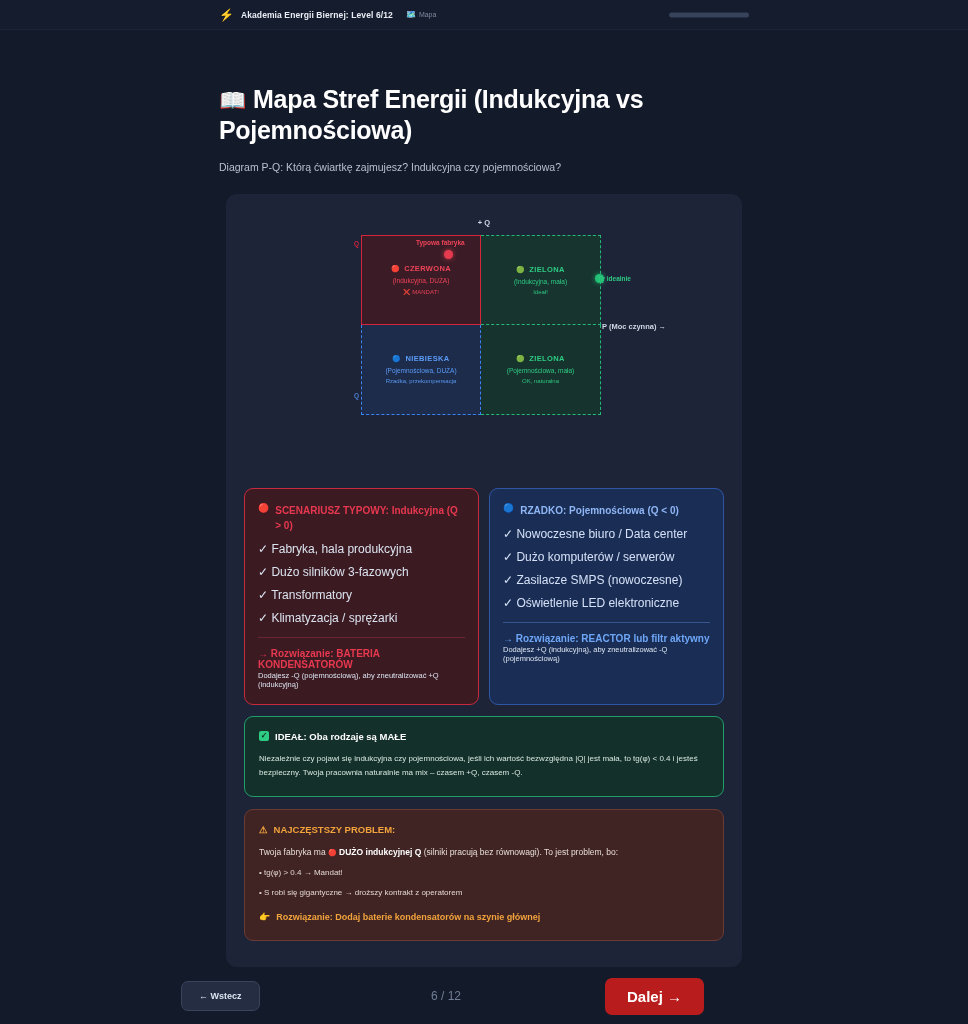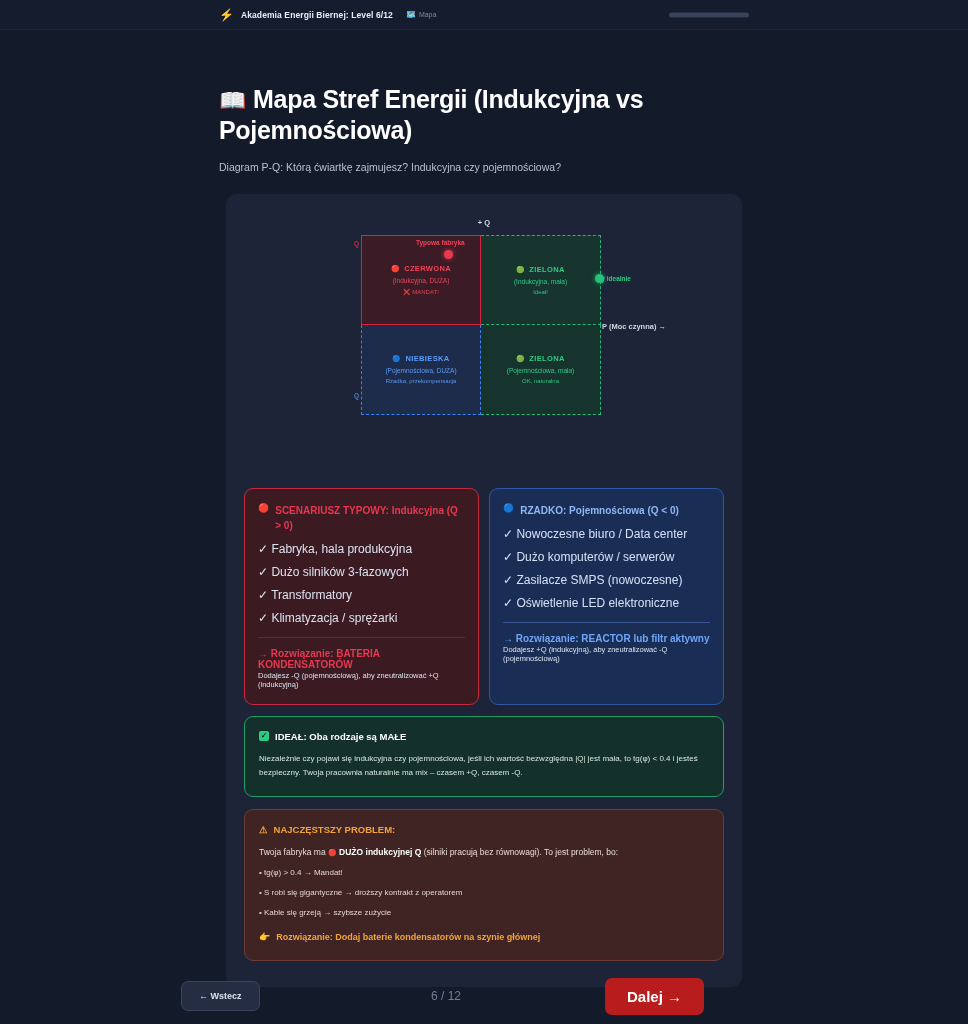--- a/index.html
+++ b/index.html
@@ -273,21 +273,20 @@
           <span>NAJCZĘSTSZY PROBLEM:</span>
         </div>
         <div class="prob-lead">
           <span>Twoja fabryka ma</span>
           <span class="dotglyph">🔴</span>
           <b>DUŻO indukcyjnej Q</b>
           <span>(silniki pracują bez równowagi). To jest problem, bo:</span>
         </div>
         <div class="prob-li">• tg(φ) &gt; 0.4 → Mandat!</div>
         <div class="prob-li">• S robi się gigantyczne → droższy kontrakt z operatorem</div>
-        <div class="prob-li">• Kable się grzeją → szybsze zużycie</div>
         <div class="prob-sol">
           <span>👉</span>
           <span>Rozwiązanie: Dodaj baterie kondensatorów na szynie głównej</span>
         </div>
       </div>
 
     </div>
   </div>
 
   <div class="footer">

